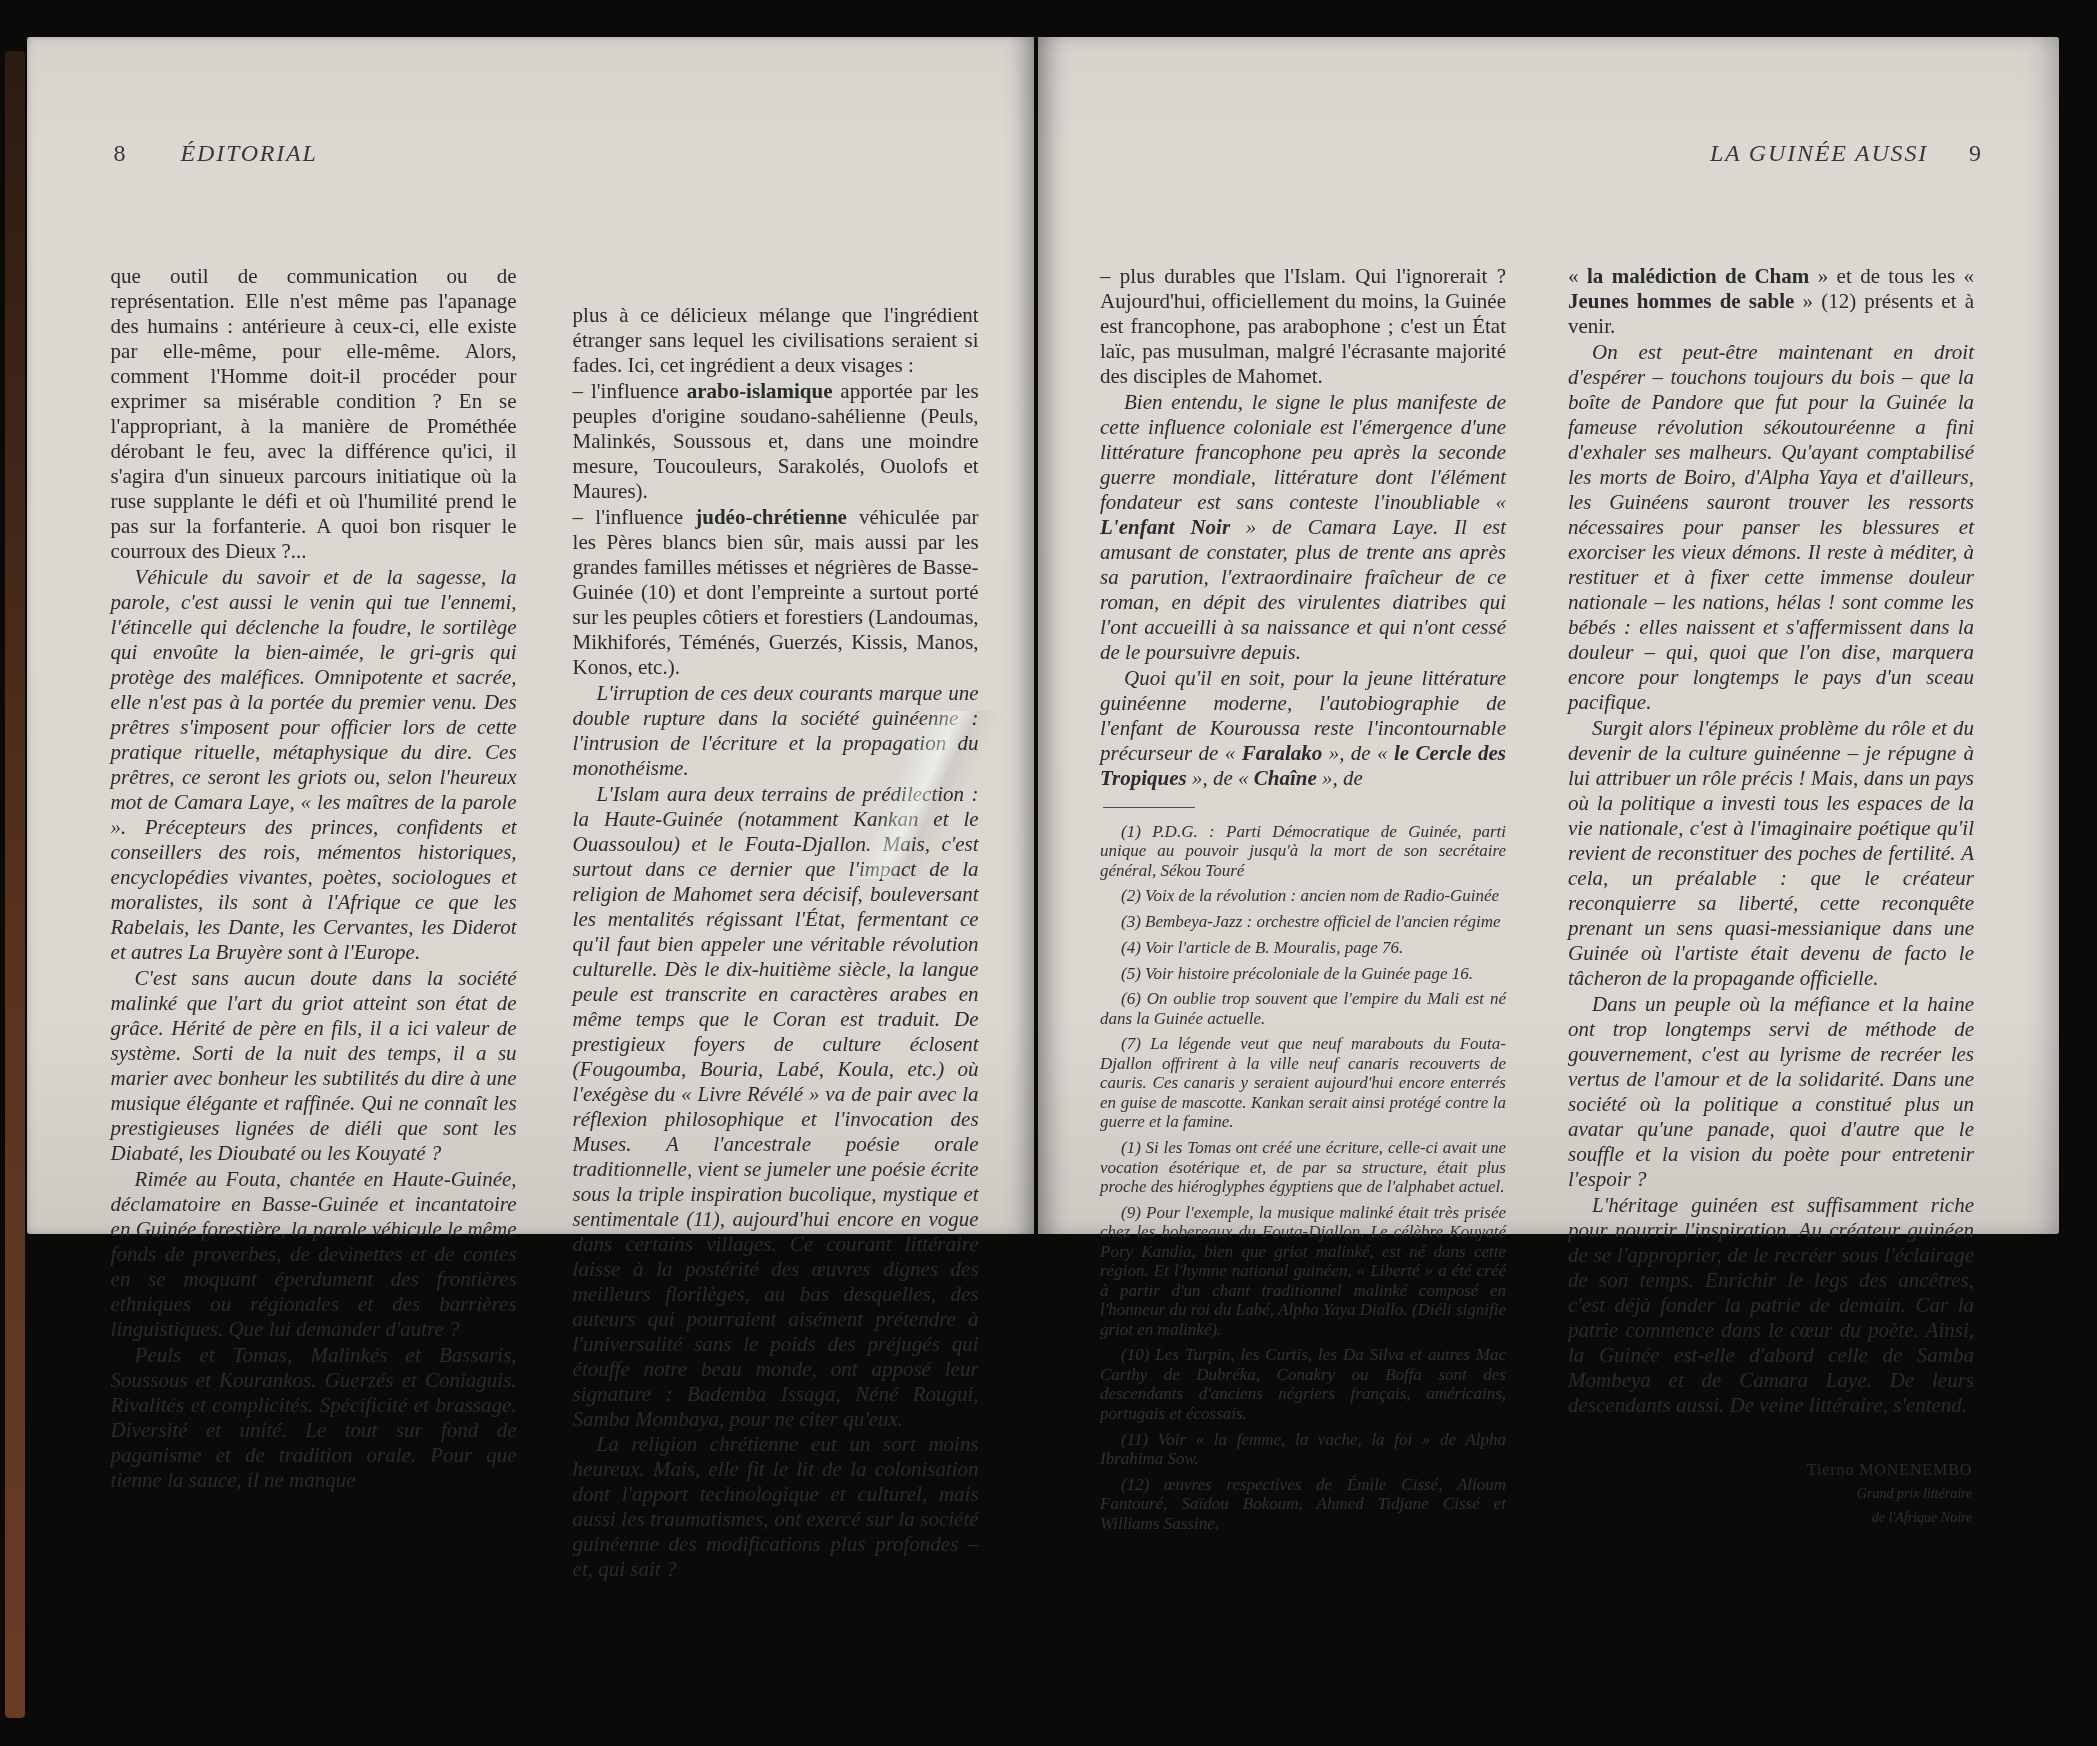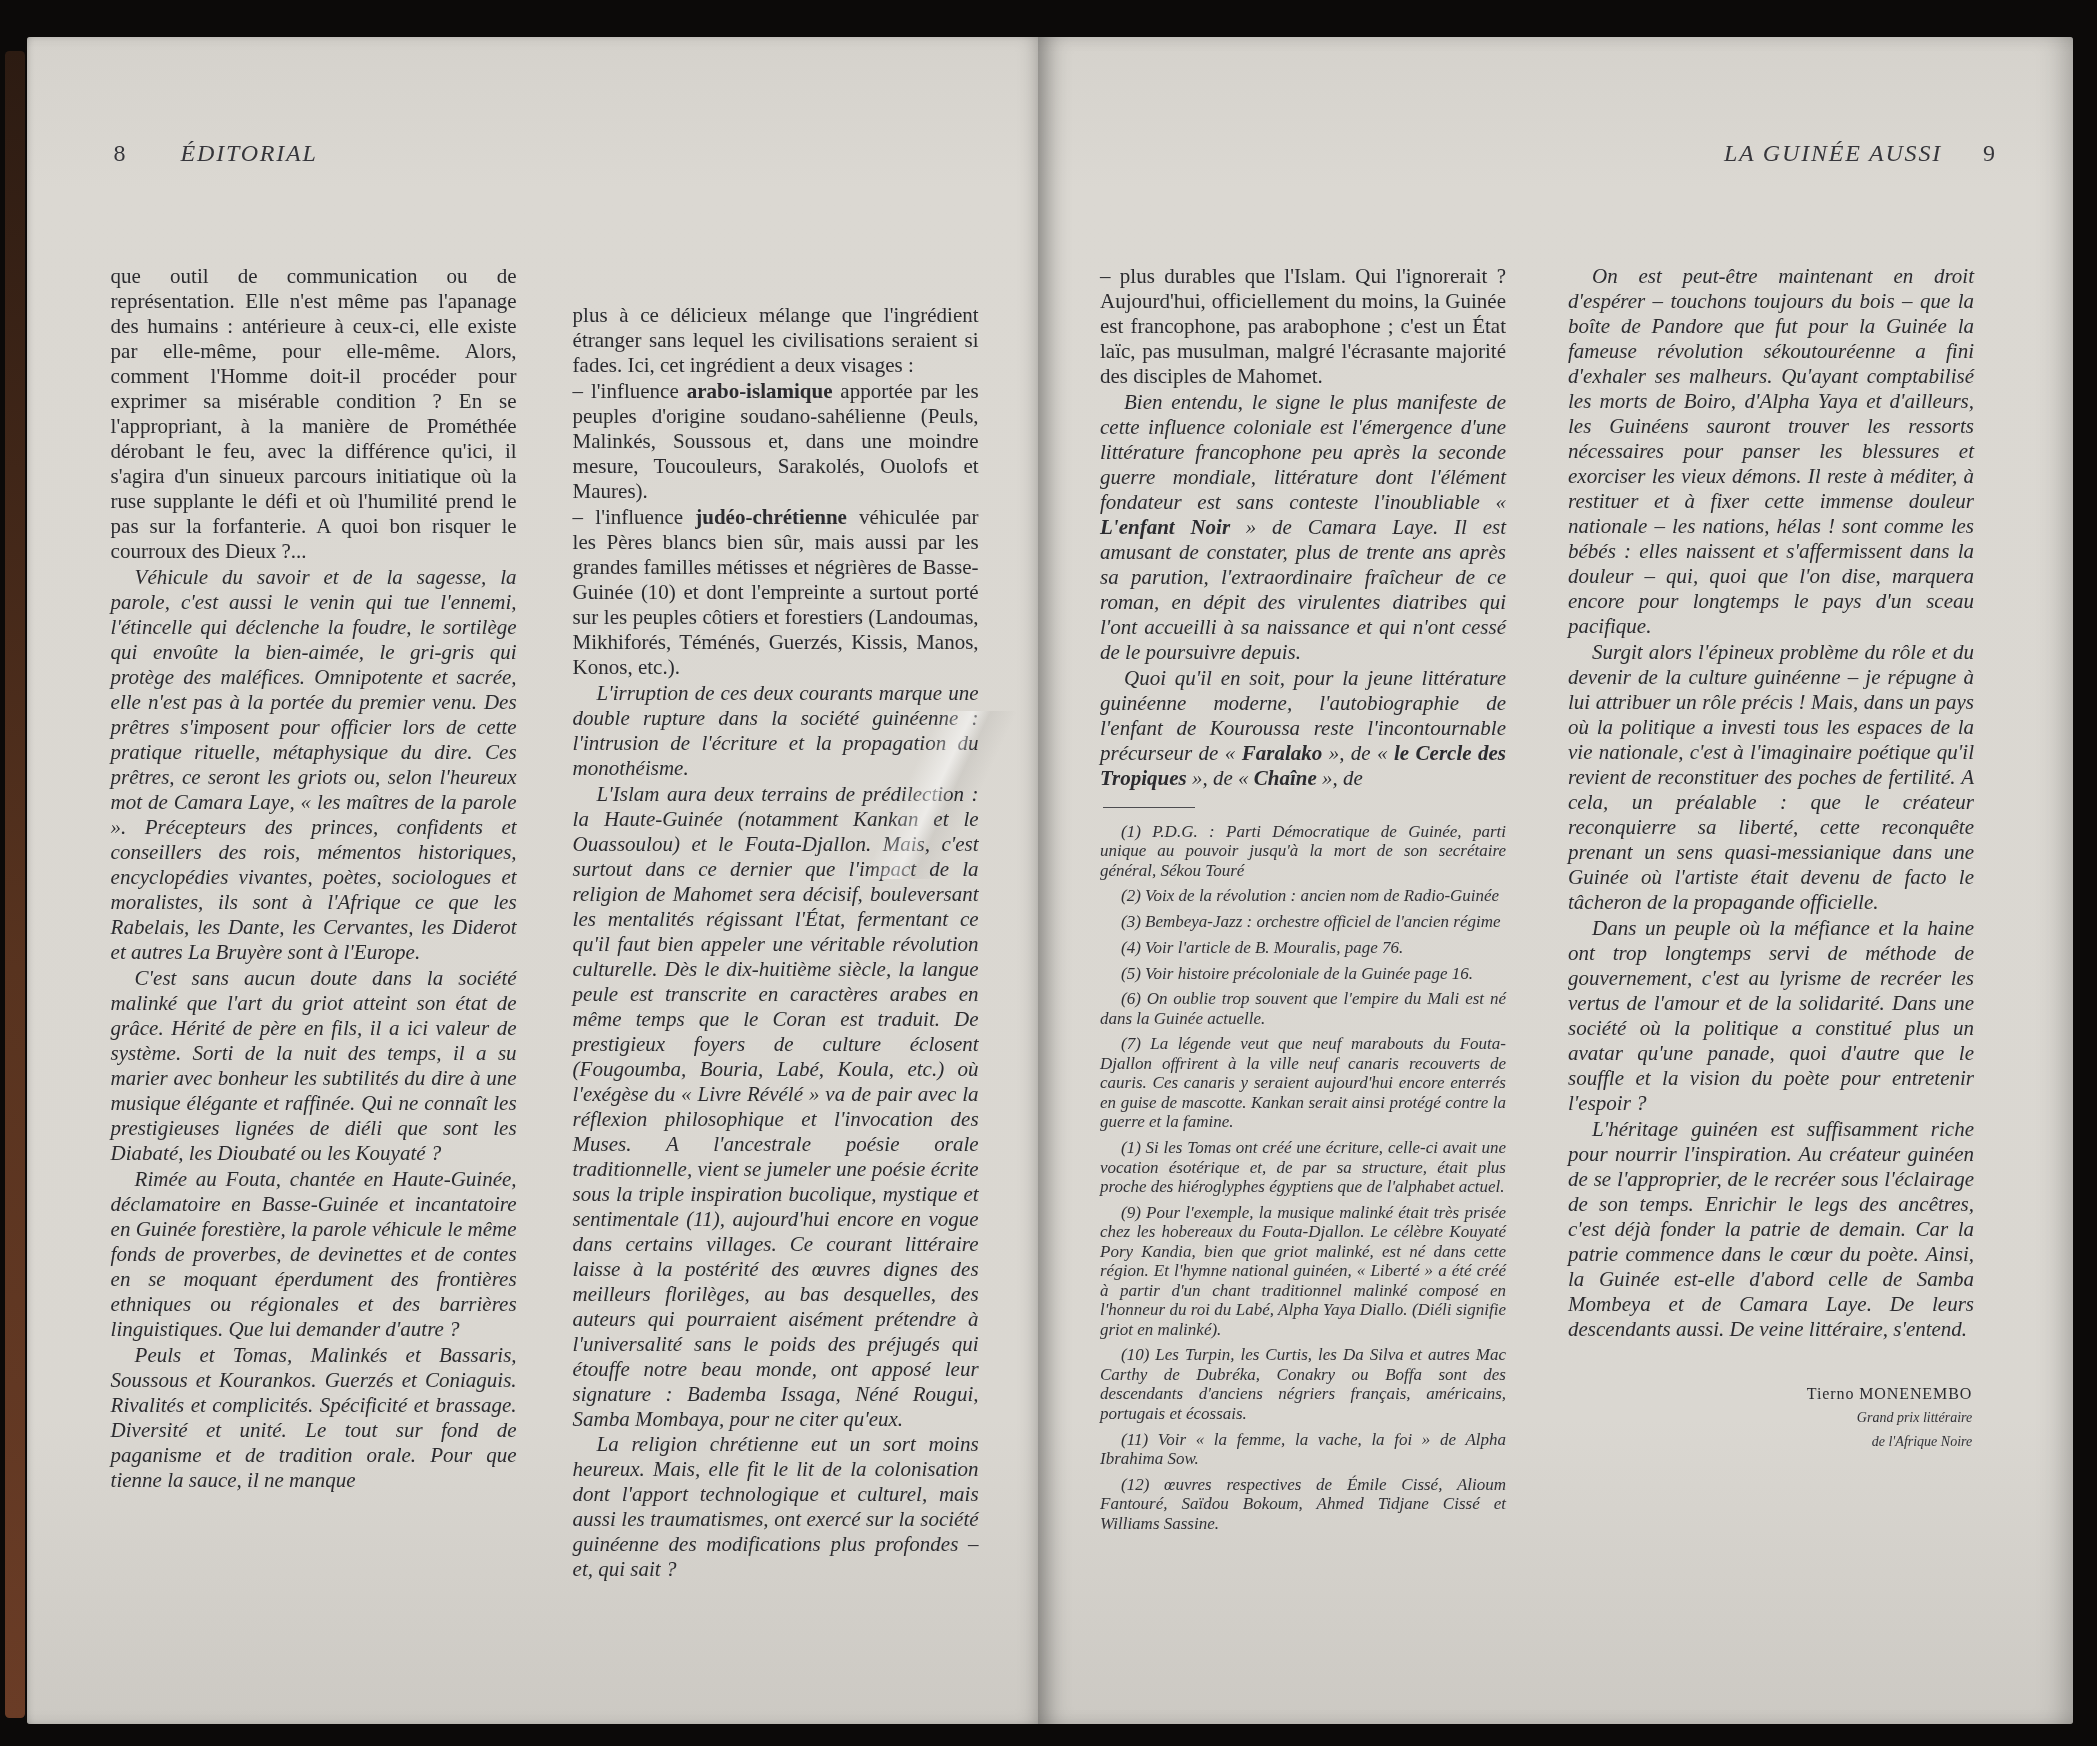--- a/index.html
+++ b/index.html
@@ -7,24 +7,23 @@
     position:relative; width:2098px; height:1747px;
     background:#0c0a09; overflow:hidden;
     font-family:"Liberation Serif","DejaVu Serif",serif;
   }
   .cover-edge {
     position:absolute; left:5.3px; top:51px; width:19.5px; height:1667px;
     background:linear-gradient(to bottom,#2c1b12,#58331f 55%,#6a3c26);
     border-radius:4.4px;
   }
   .page {
-    position:absolute; top:37px; height:1687px;
+    position:absolute; top:37px; height:1197px;
     background-color:#d9d6d0;
     background-image:linear-gradient(to bottom,#d5d2cc,#dbd8d2 9%,#dad7d1 82%,#ccc9c3);
-    padding-left:14px;
   }
   .page-left  {
     left:26.6px; width:1007px; border-radius:2.7px 0 0 2.7px;
     box-shadow: inset -17.7px 0 21px -10.6px rgba(0,0,0,0.38), inset 3.5px 0 7px -3.5px rgba(0,0,0,0.25);
   }
   .page-right {
     left:1038px; width:1021px; border-radius:0 2.7px 2.7px 0;
     box-shadow: inset 19.5px 0 25px -12.4px rgba(0,0,0,0.42), inset -23px 0 30px -17.7px rgba(0,0,0,0.28);
   }
   .crease {
@@ -114,20 +113,21 @@
           <p>(7) La légende veut que neuf marabouts du Fouta-Djallon offrirent à la ville neuf canaris recouverts de cauris. Ces canaris y seraient aujourd'hui encore enterrés en guise de mascotte. Kankan serait ainsi protégé contre la guerre et la famine.</p>
           <p>(1) Si les Tomas ont créé une écriture, celle-ci avait une vocation ésotérique et, de par sa structure, était plus proche des hiéroglyphes égyptiens que de l'alphabet actuel.</p>
           <p>(9) Pour l'exemple, la musique malinké était très prisée chez les hobereaux du Fouta-Djallon. Le célèbre Kouyaté Pory Kandia, bien que griot malinké, est né dans cette région. Et l'hymne national guinéen, « Liberté » a été créé à partir d'un chant traditionnel malinké composé en l'honneur du roi du Labé, Alpha Yaya Diallo. (Diéli signifie griot en malinké).</p>
           <p>(10) Les Turpin, les Curtis, les Da Silva et autres Mac Carthy de Dubréka, Conakry ou Boffa sont des descendants d'anciens négriers français, américains, portugais et écossais.</p>
           <p>(11) Voir « la femme, la vache, la foi » de Alpha Ibrahima Sow.</p>
           <p>(12) œuvres respectives de Émile Cissé, Alioum Fantouré, Saïdou Bokoum, Ahmed Tidjane Cissé et Williams Sassine.</p>
         </div>
     </div>
     <div class="col col2">
       <div>
+          <p>« <b>la malédiction de Cham</b> » et de tous les « <b>Jeunes hommes de sable</b> » (12) présents et à venir.</p>
           <p class="indent">On est peut-être maintenant en droit d'espérer – touchons toujours du bois – que la boîte de Pandore que fut pour la Guinée la fameuse révolution sékoutouréenne a fini d'exhaler ses malheurs. Qu'ayant comptabilisé les morts de Boiro, d'Alpha Yaya et d'ailleurs, les Guinéens sauront trouver les ressorts nécessaires pour panser les blessures et exorciser les vieux démons. Il reste à méditer, à restituer et à fixer cette immense douleur nationale – les nations, hélas ! sont comme les bébés : elles naissent et s'affermissent dans la douleur – qui, quoi que l'on dise, marquera encore pour longtemps le pays d'un sceau pacifique.</p>
           <p class="indent">Surgit alors l'épineux problème du rôle et du devenir de la culture guinéenne – je répugne à lui attribuer un rôle précis ! Mais, dans un pays où la politique a investi tous les espaces de la vie nationale, c'est à l'imaginaire poétique qu'il revient de reconstituer des poches de fertilité. A cela, un préalable : que le créateur reconquierre sa liberté, cette reconquête prenant un sens quasi-messianique dans une Guinée où l'artiste était devenu de facto le tâcheron de la propagande officielle.</p>
           <p class="indent">Dans un peuple où la méfiance et la haine ont trop longtemps servi de méthode de gouvernement, c'est au lyrisme de recréer les vertus de l'amour et de la solidarité. Dans une société où la politique a constitué plus un avatar qu'une panade, quoi d'autre que le souffle et la vision du poète pour entretenir l'espoir ?</p>
           <p class="indent">L'héritage guinéen est suffisamment riche pour nourrir l'inspiration. Au créateur guinéen de se l'approprier, de le recréer sous l'éclairage de son temps. Enrichir le legs des ancêtres, c'est déjà fonder la patrie de demain. Car la patrie commence dans le cœur du poète. Ainsi, la Guinée est-elle d'abord celle de Samba Mombeya et de Camara Laye. De leurs descendants aussi. De veine littéraire, s'entend.</p>
         </div>
       <div class="signature">
         <div class="sig-name">Tierno MONENEMBO</div>
         <div class="sig-title">Grand prix littéraire</div>
         <div class="sig-title">de l'Afrique Noire</div>
       </div>

